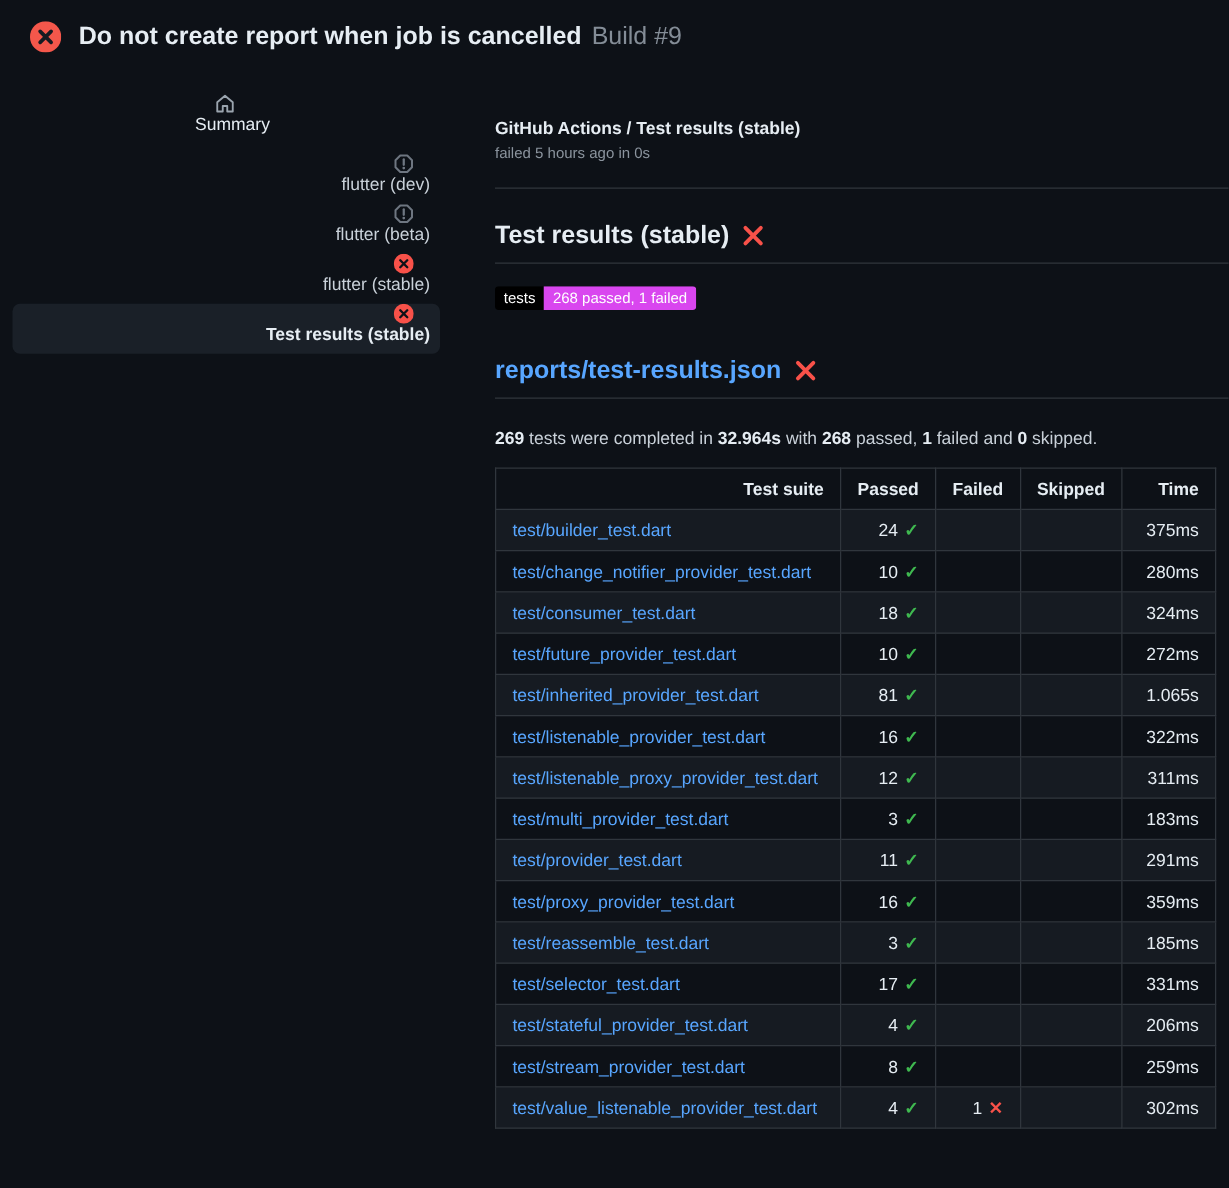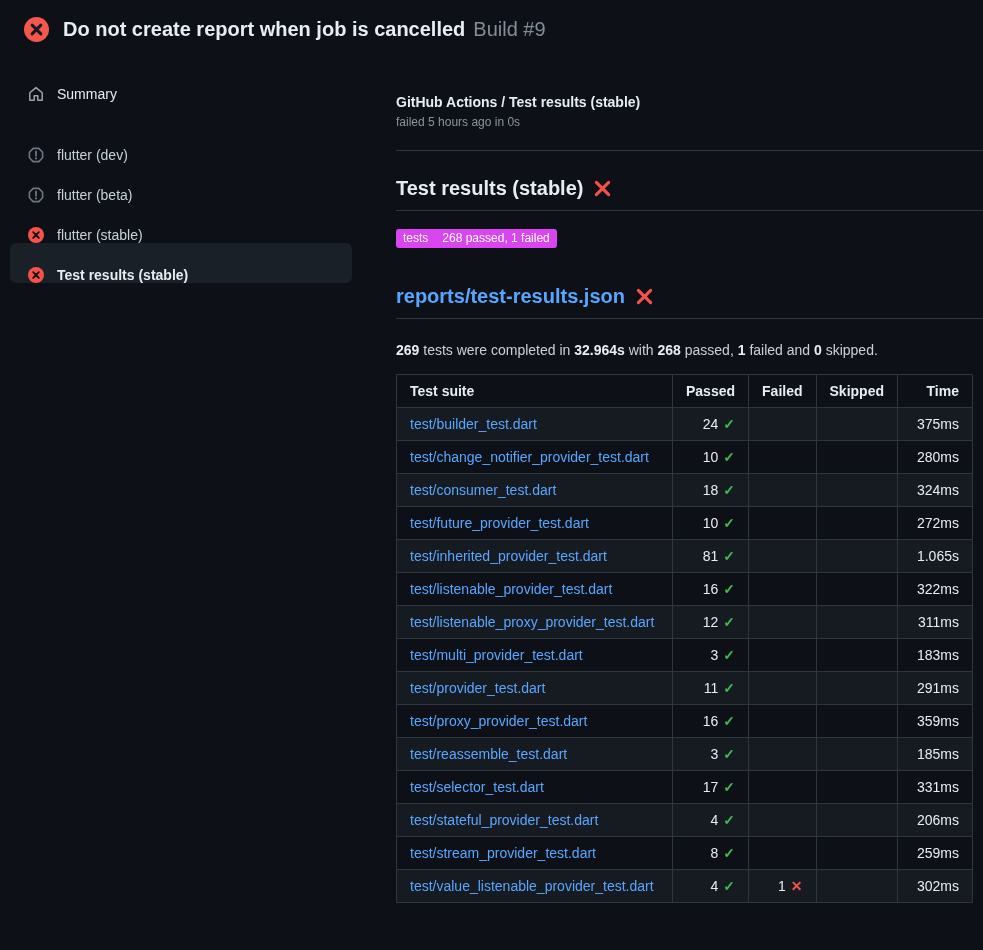--- a/index.html
+++ b/index.html
@@ -9,21 +9,21 @@
   
   .app-header { display:flex; align-items:center; padding:16px 24px 14px 24px; height:57px; }
   .status-circle { width:25px; height:25px; flex-shrink:0; }
   .app-title { font-size:20px; font-weight:700; color:#e6edf3; margin-left:14px; white-space:nowrap; }
   .build-no  { font-size:20px; font-weight:400; color:#848d97; margin-left:8px; }
 
   
   .layout { display:flex; align-items:flex-start; }
   .sidebar { width:352px; flex-shrink:0; padding:18px 0 0 10px; }
   .side-item { display:flex; align-items:center; height:38px; padding:0 8px 0 18px;
-    border-radius:6px; font-size:14px; color:#c9d1d9; cursor:pointer; }
+    border-radius:6px; font-size:14px; color:#c9d1d9; cursor:pointer;flex-direction:column; }
   .side-item .s-icon { width:16px; height:16px; flex-shrink:0; margin-right:13px; display:flex; }
   .side-item .s-label { white-space:nowrap; }
   .side-item.summary { margin-bottom:10px; color:#e6edf3; }
   .jobs-label { font-size:12px; color:#8b949e; padding-left:18px; margin:16px 0 8px 0; }
   .job-item { height:40px;align-items:flex-end; }
   .job-item .icon-cancelled, .job-item .icon-failed { display:none; }
   .job-item.cancelled .icon-cancelled { display:flex; }
   .job-item.failed .icon-failed { display:flex; }
   .job-item.selected { background:#1a2028; font-weight:700; color:#e6edf3; }
 
@@ -33,30 +33,30 @@
   .status-line { font-size:12px; color:#8b949e; margin-top:5px; }
   .divider { border-bottom:1px solid #30363d; margin-top:21px; }
 
   h2.section { display:flex; align-items:center; font-size:20px; font-weight:700;
     margin-top:26px; padding-bottom:10px; border-bottom:1px solid #30363d; }
   h2.section .x-mark { margin-left:10px; display:flex; }
   h2.report-title { margin-top:37px; color:#58a6ff; }
 
   .badge { display:inline-flex; margin-top:18px; font-size:12px; line-height:19px;
     height:19px; border-radius:3px; overflow:hidden; color:#ffffff; }
-  .badge-label { background:#d946ef; padding:0 7px; }
+  .badge-label { background:#000000; padding:0 7px; }
   .badge-value { background:#d946ef; padding:0 7px; }
 
   .summary-text { font-size:14px; margin-top:23px; color:#c9d1d9; }
   .summary-text b { color:#e6edf3; }
 
   table.results { border-collapse:collapse; margin-top:16px; font-size:14px; }
   .results th, .results td { border:1px solid #30363d; height:33px; padding:0 13px; white-space:nowrap; }
   .results th { font-weight:700; color:#e6edf3; text-align:right; }
-  .results th.col-suite { text-align:left; width:276px; }
+  .results th.col-suite { text-align:right; width:276px; }
   .results th.col-passed, .results th.col-failed { width:66px; }
   .results th.col-skipped { width:73px;margin-left:37px; }
   .results th.col-time { width:75px; }
   .results td { text-align:right; color:#e6edf3; }
   .results td.cell-suite { text-align:left; }
   .results tbody tr:nth-child(odd) { background:#161b22; }
   .results a { color:#58a6ff; text-decoration:none; cursor:pointer; }
   .check { color:#3fb950; font-weight:700; margin-left:5px; }
   .cross { color:#f85149; font-weight:700; margin-left:5px; }
 </style>

